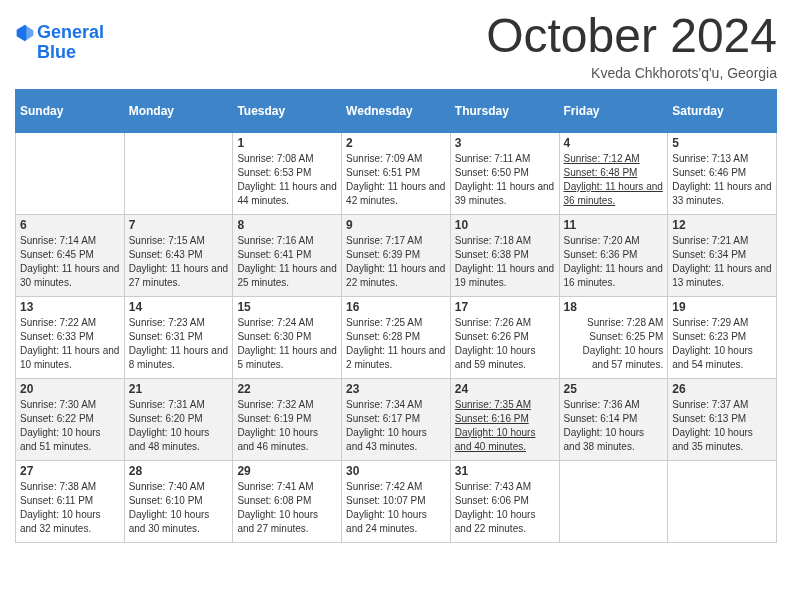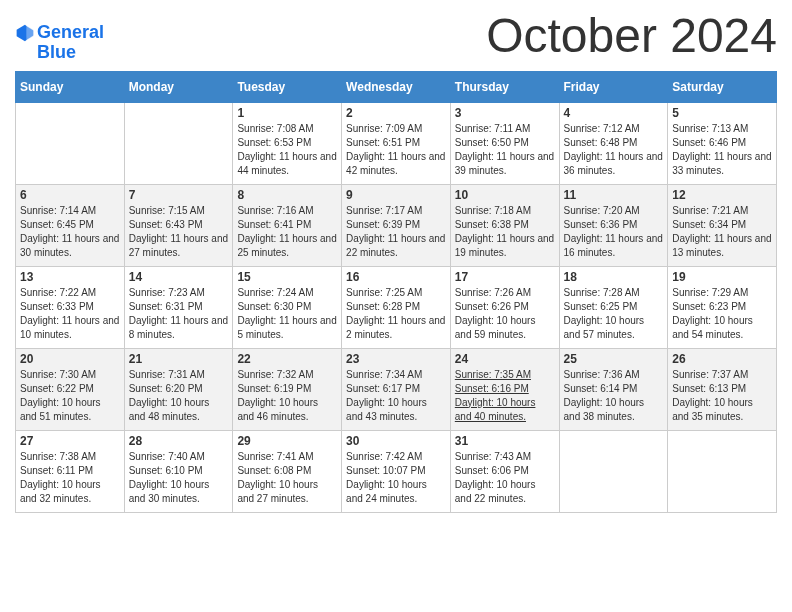--- a/index.html
+++ b/index.html
@@ -51,21 +51,21 @@
     table {
       width: 100%;
       border-collapse: collapse;
       table-layout: fixed;
     }
     th {
       background-color: #3d85c8;
       color: #fff;
       font-size: 12px;
       font-weight: bold;
-      padding: 8px 4px;
+      padding: 14px 4px;
       text-align: left;
       border: 1px solid #3d85c8;
     }
     td {
       border: 1px solid #ccc;
       vertical-align: top;
       padding: 3px 4px;
       font-size: 10.5px;
       color: #333;
       height: 82px;
@@ -99,20 +99,21 @@
       </svg>
     </div>
     <div>
       <div class="logo-text">
         <span>General</span><br><span>Blue</span>
       </div>
     </div>
   </div>
   <div class="title-area">
     <div class="month-title">October 2024</div>
+    <div class="location">Kveda Chkhorots'q'u, Georgia</div>
   </div>
 </div>
 
 <table>
   <thead>
     <tr>
     <th>Sunday</th>
         <th>Monday</th>
         <th>Tuesday</th>
         <th>Wednesday</th>
@@ -138,21 +139,21 @@
 Daylight: 11 hours and 42 minutes.</div>
         </td>
         <td>
           <span class="day-num">3</span>
           <div class="day-info" style="white-space: pre-line;">Sunrise: 7:11 AM
 Sunset: 6:50 PM
 Daylight: 11 hours and 39 minutes.</div>
         </td>
         <td>
           <span class="day-num">4</span>
-          <div class="day-info" style="white-space: pre-line;">Sunrise: 7:12 AM
+          <div class="day-info" style="white-space: pre-line; text-decoration: underline;">Sunrise: 7:12 AM
 Sunset: 6:48 PM
 Daylight: 11 hours and 36 minutes.</div>
         </td>
         <td>
           <span class="day-num">5</span>
           <div class="day-info" style="white-space: pre-line;">Sunrise: 7:13 AM
 Sunset: 6:46 PM
 Daylight: 11 hours and 33 minutes.</div>
         </td>
       </tr>
@@ -226,21 +227,21 @@
 Daylight: 11 hours and 2 minutes.</div>
         </td>
         <td>
           <span class="day-num">17</span>
           <div class="day-info" style="white-space: pre-line;">Sunrise: 7:26 AM
 Sunset: 6:26 PM
 Daylight: 10 hours and 59 minutes.</div>
         </td>
         <td>
           <span class="day-num">18</span>
-          <div class="day-info" style="white-space: pre-line;">Sunrise: 7:28 AM
+          <div class="day-info" style="white-space: pre-line; text-align: right;">Sunrise: 7:28 AM
 Sunset: 6:25 PM
 Daylight: 10 hours and 57 minutes.</div>
         </td>
         <td>
           <span class="day-num">19</span>
           <div class="day-info" style="white-space: pre-line;">Sunrise: 7:29 AM
 Sunset: 6:23 PM
 Daylight: 10 hours and 54 minutes.</div>
         </td>
       </tr>

